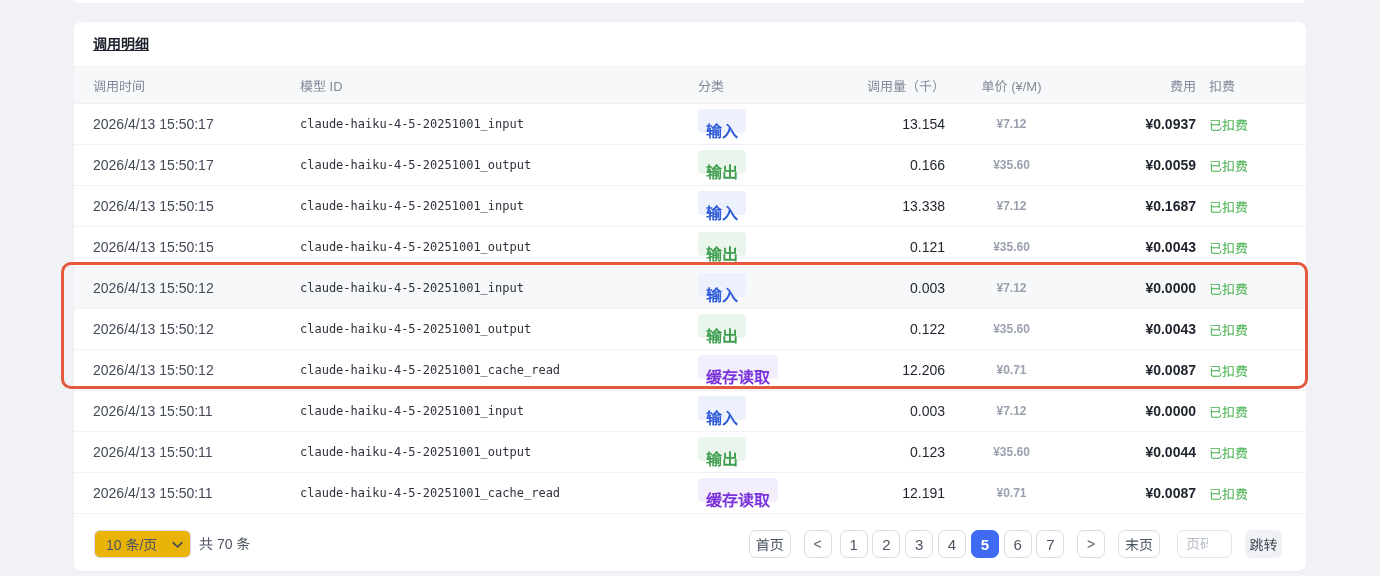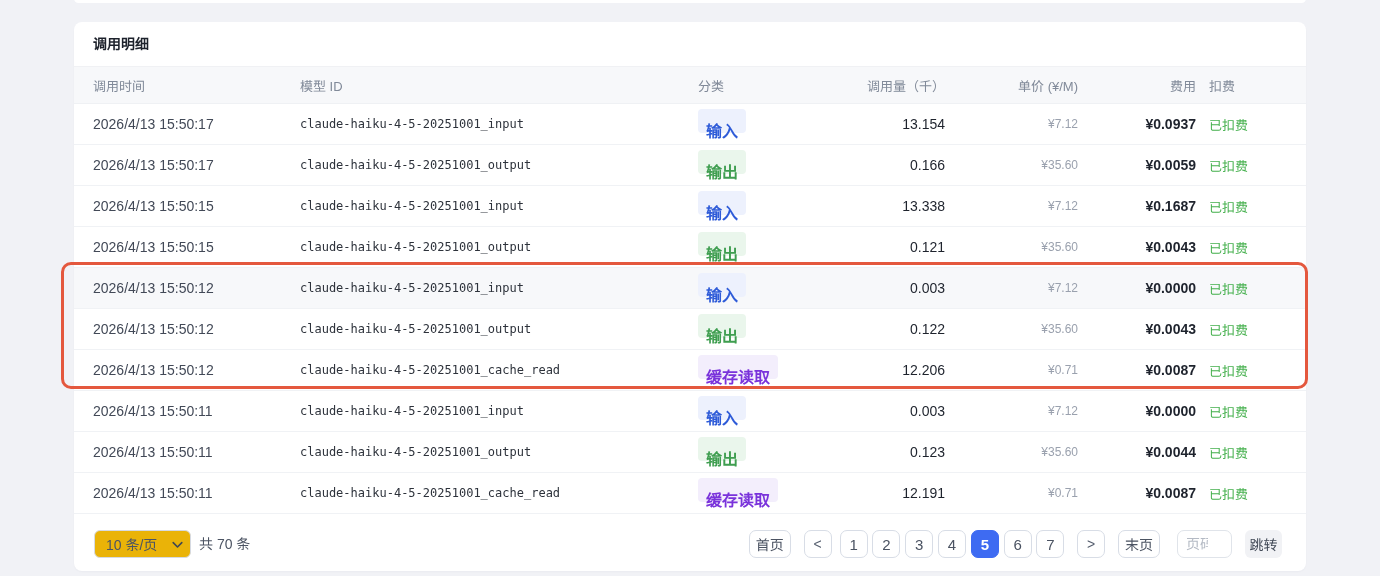--- a/index.html
+++ b/index.html
@@ -14,48 +14,48 @@
     position: absolute; left: 74px; top: -6px; width: 1232px; height: 9px;
     background: #fff; border-radius: 8px;
   }
   .card {
     position: absolute; left: 74px; top: 22px; width: 1232px; height: 549px;
     background: #fff; border-radius: 8px;
     box-shadow: 0 1px 2px rgba(29, 35, 51, 0.03);
   }
   .card-title {
     height: 44px; line-height: 45px; padding-left: 19px;
-    font-size: 14px; font-weight: 700; color: #1d222c;
+    font-size: 14px; font-weight: 700; color: #1d222c; text-decoration: underline;
   }
   
   .thead {
     display: flex; align-items: center; height: 38px;
     background: #f7f8fa;
     border-top: 1px solid #f0f1f4;
     border-bottom: 1px solid #eff1f4;
     color: #818a99; font-size: 13px;
   }
   .trow {
     display: flex; align-items: center; height: 41px;
     border-bottom: 1px solid #f0f2f5;
     font-size: 14px;
   }
   .trow.is-hover { background: #f7f8fa; }
   .cell { flex: none; }
   .c-time   { width: 226px; padding-left: 19px; text-align: left; }
   .c-model  { width: 398px; text-align: left; }
   .c-cat    { width: 120px; text-align: left; }
   .c-volume { width: 127px; text-align: right; }
-  .c-price  { width: 133px; text-align: right; }
+  .c-price  { width: 133px; text-align: center; }
   .c-fee    { width: 131px; padding-right: 13px; text-align: right; }
   .c-status { width: 97px;  }
   .trow .c-time  { color: #424957; }
   .trow .c-model { font-family: "DejaVu Sans Mono", monospace; font-size: 12px; color: #2d323b; }
   .trow .c-volume { font-weight: 400; color: #1e232d; }
-  .trow .c-price { font-size: 12px; color: #9aa1ae; }
+  .trow .c-price { font-size: 12px; color: #9aa1ae; font-weight: bold; }
   .trow .c-fee   { font-weight: 700; color: #1e232d; }
   .trow .c-status { font-size: 13px; font-weight: 500; color: var(--green, #47b14f); }
   .badge {
     display: inline-block; height: 22px; line-height: 22px; padding: 12px 8px;
     border-radius: 4px; font-size: 16px; font-weight: 600;
   }
   .badge--input      { background: #edf1fd; color: var(--blue-badge, #2e5bd8); }
   .badge--output     { background: #eaf6ec; color: #3f9e50; }
   .badge--cache_read { background: #f3eefc; color: #7a33db; }
   

